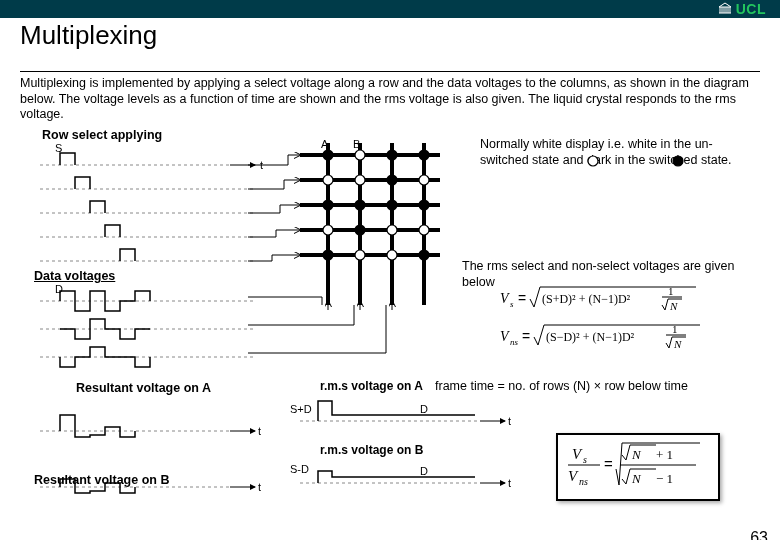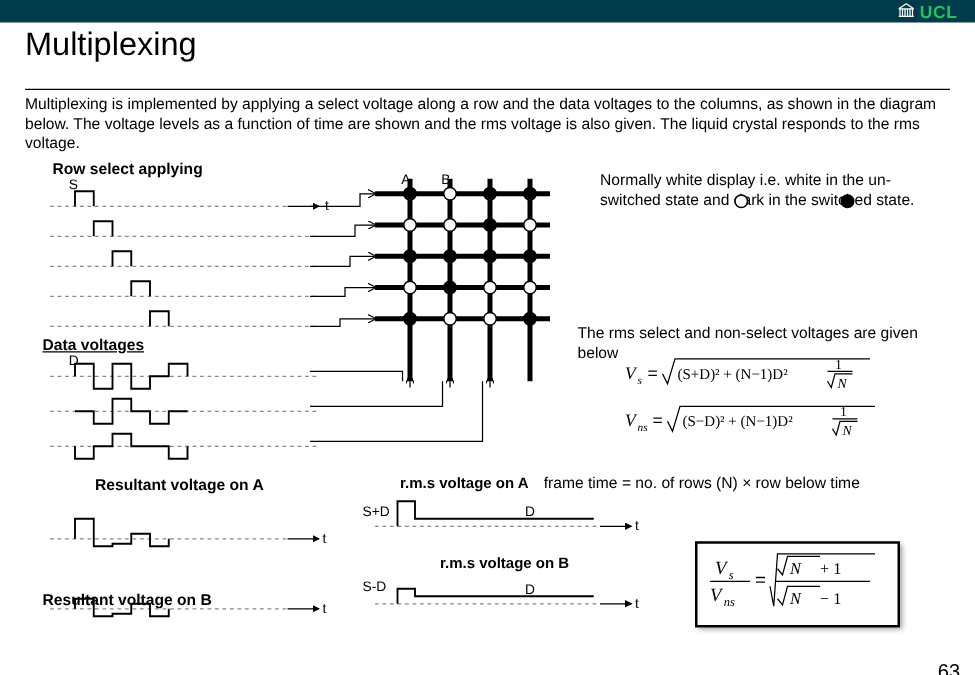--- a/index.html
+++ b/index.html
@@ -287,21 +287,21 @@
   <div class="abs body-text" style="left:435px; top:256px; width:280px;">frame time = no. of rows (N) × row below time</div>
   <svg class="abs" style="left:290px; top:272px;" width="230" height="40">
     <line class="dashy" x1="10" y1="26" x2="190" y2="26"></line>
     <line class="thin-solid arrow-end" x1="190" y1="26" x2="215" y2="26"></line>
     <polyline class="solid" points="28,26 28,6 42,6 42,20 185,20"></polyline>
     <text x="0" y="18" font-size="11">S+D</text>
     <text x="130" y="18" font-size="11">D</text>
   </svg>
   <div class="abs small-label" style="left:508px; top:292px;">t</div>
 
-  <div class="abs label" style="left:320px; top:320px; font-size:12px;margin-left:32px;">r.m.s voltage on B</div>
+  <div class="abs label" style="left:320px; top:320px; font-size:12px;">r.m.s voltage on B</div>
   <svg class="abs" style="left:290px; top:334px;" width="230" height="40">
     <line class="dashy" x1="10" y1="26" x2="190" y2="26"></line>
     <line class="thin-solid arrow-end" x1="190" y1="26" x2="215" y2="26"></line>
     <polyline class="solid" points="28,26 28,14 42,14 42,20 185,20"></polyline>
     <text x="0" y="16" font-size="11">S-D</text>
     <text x="130" y="18" font-size="11">D</text>
   </svg>
   <div class="abs small-label" style="left:508px; top:354px;">t</div>
 
   <div class="abs eq-box" style="left:556px; top:310px;">

